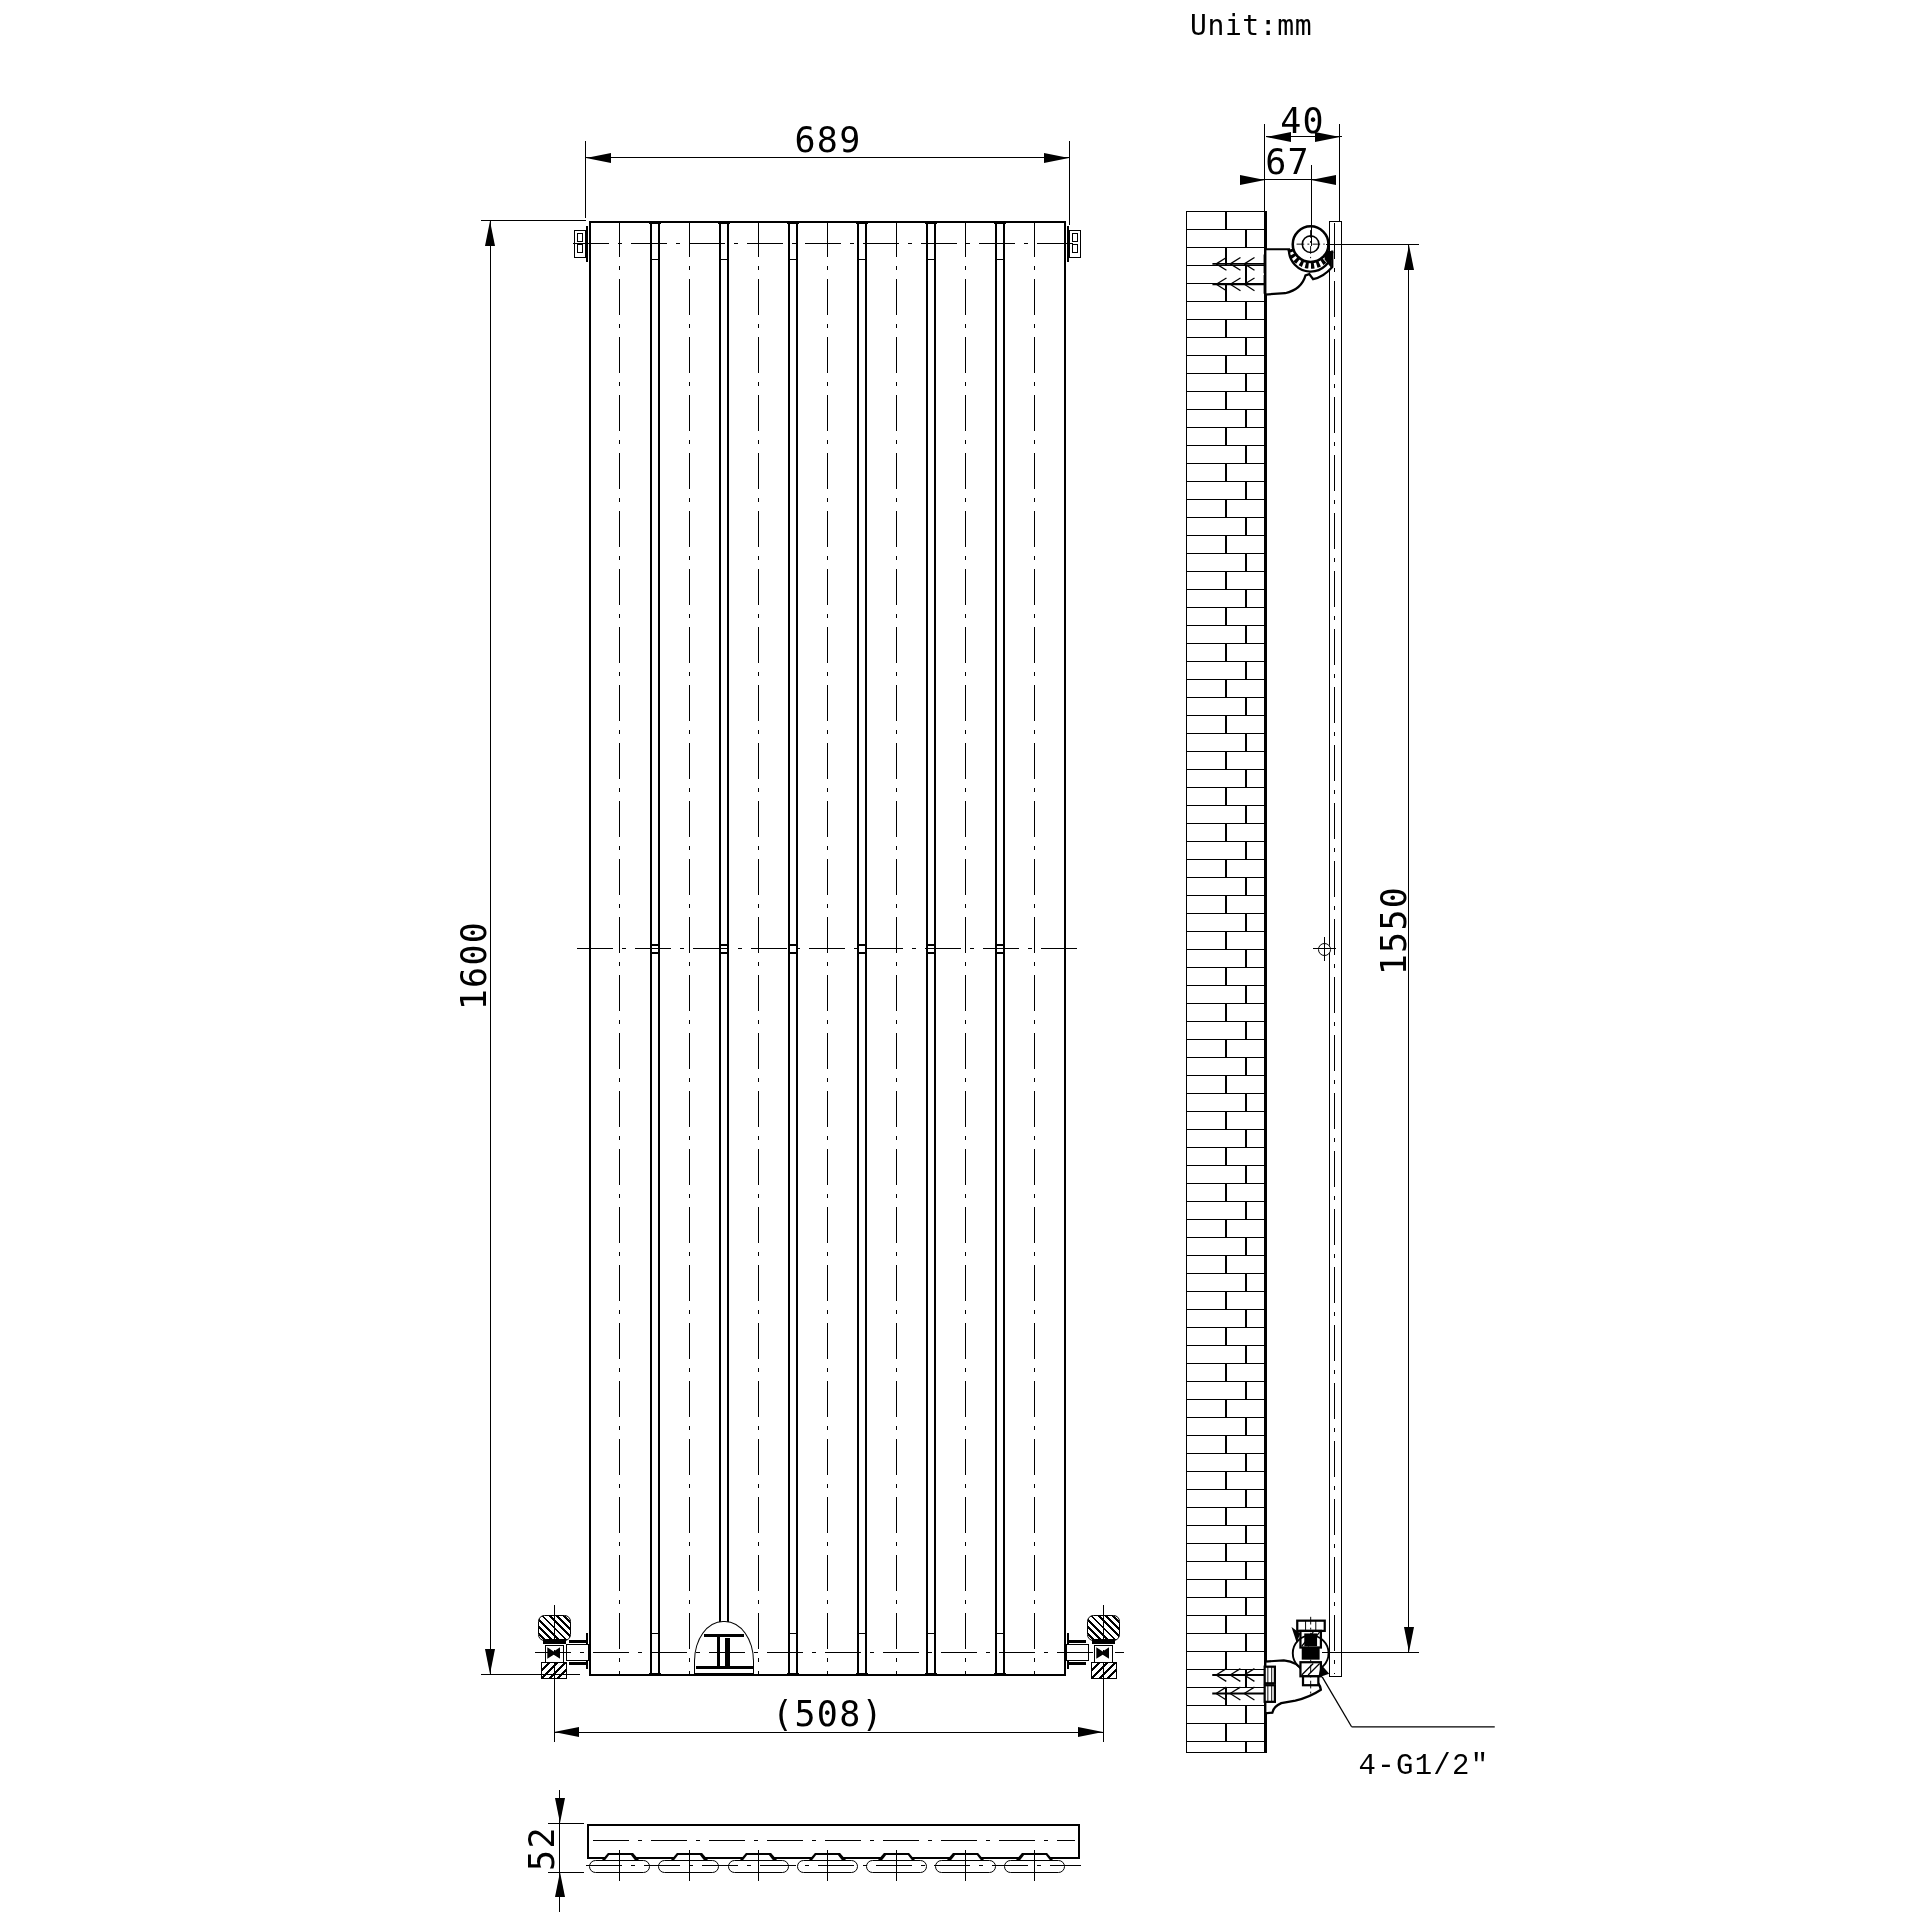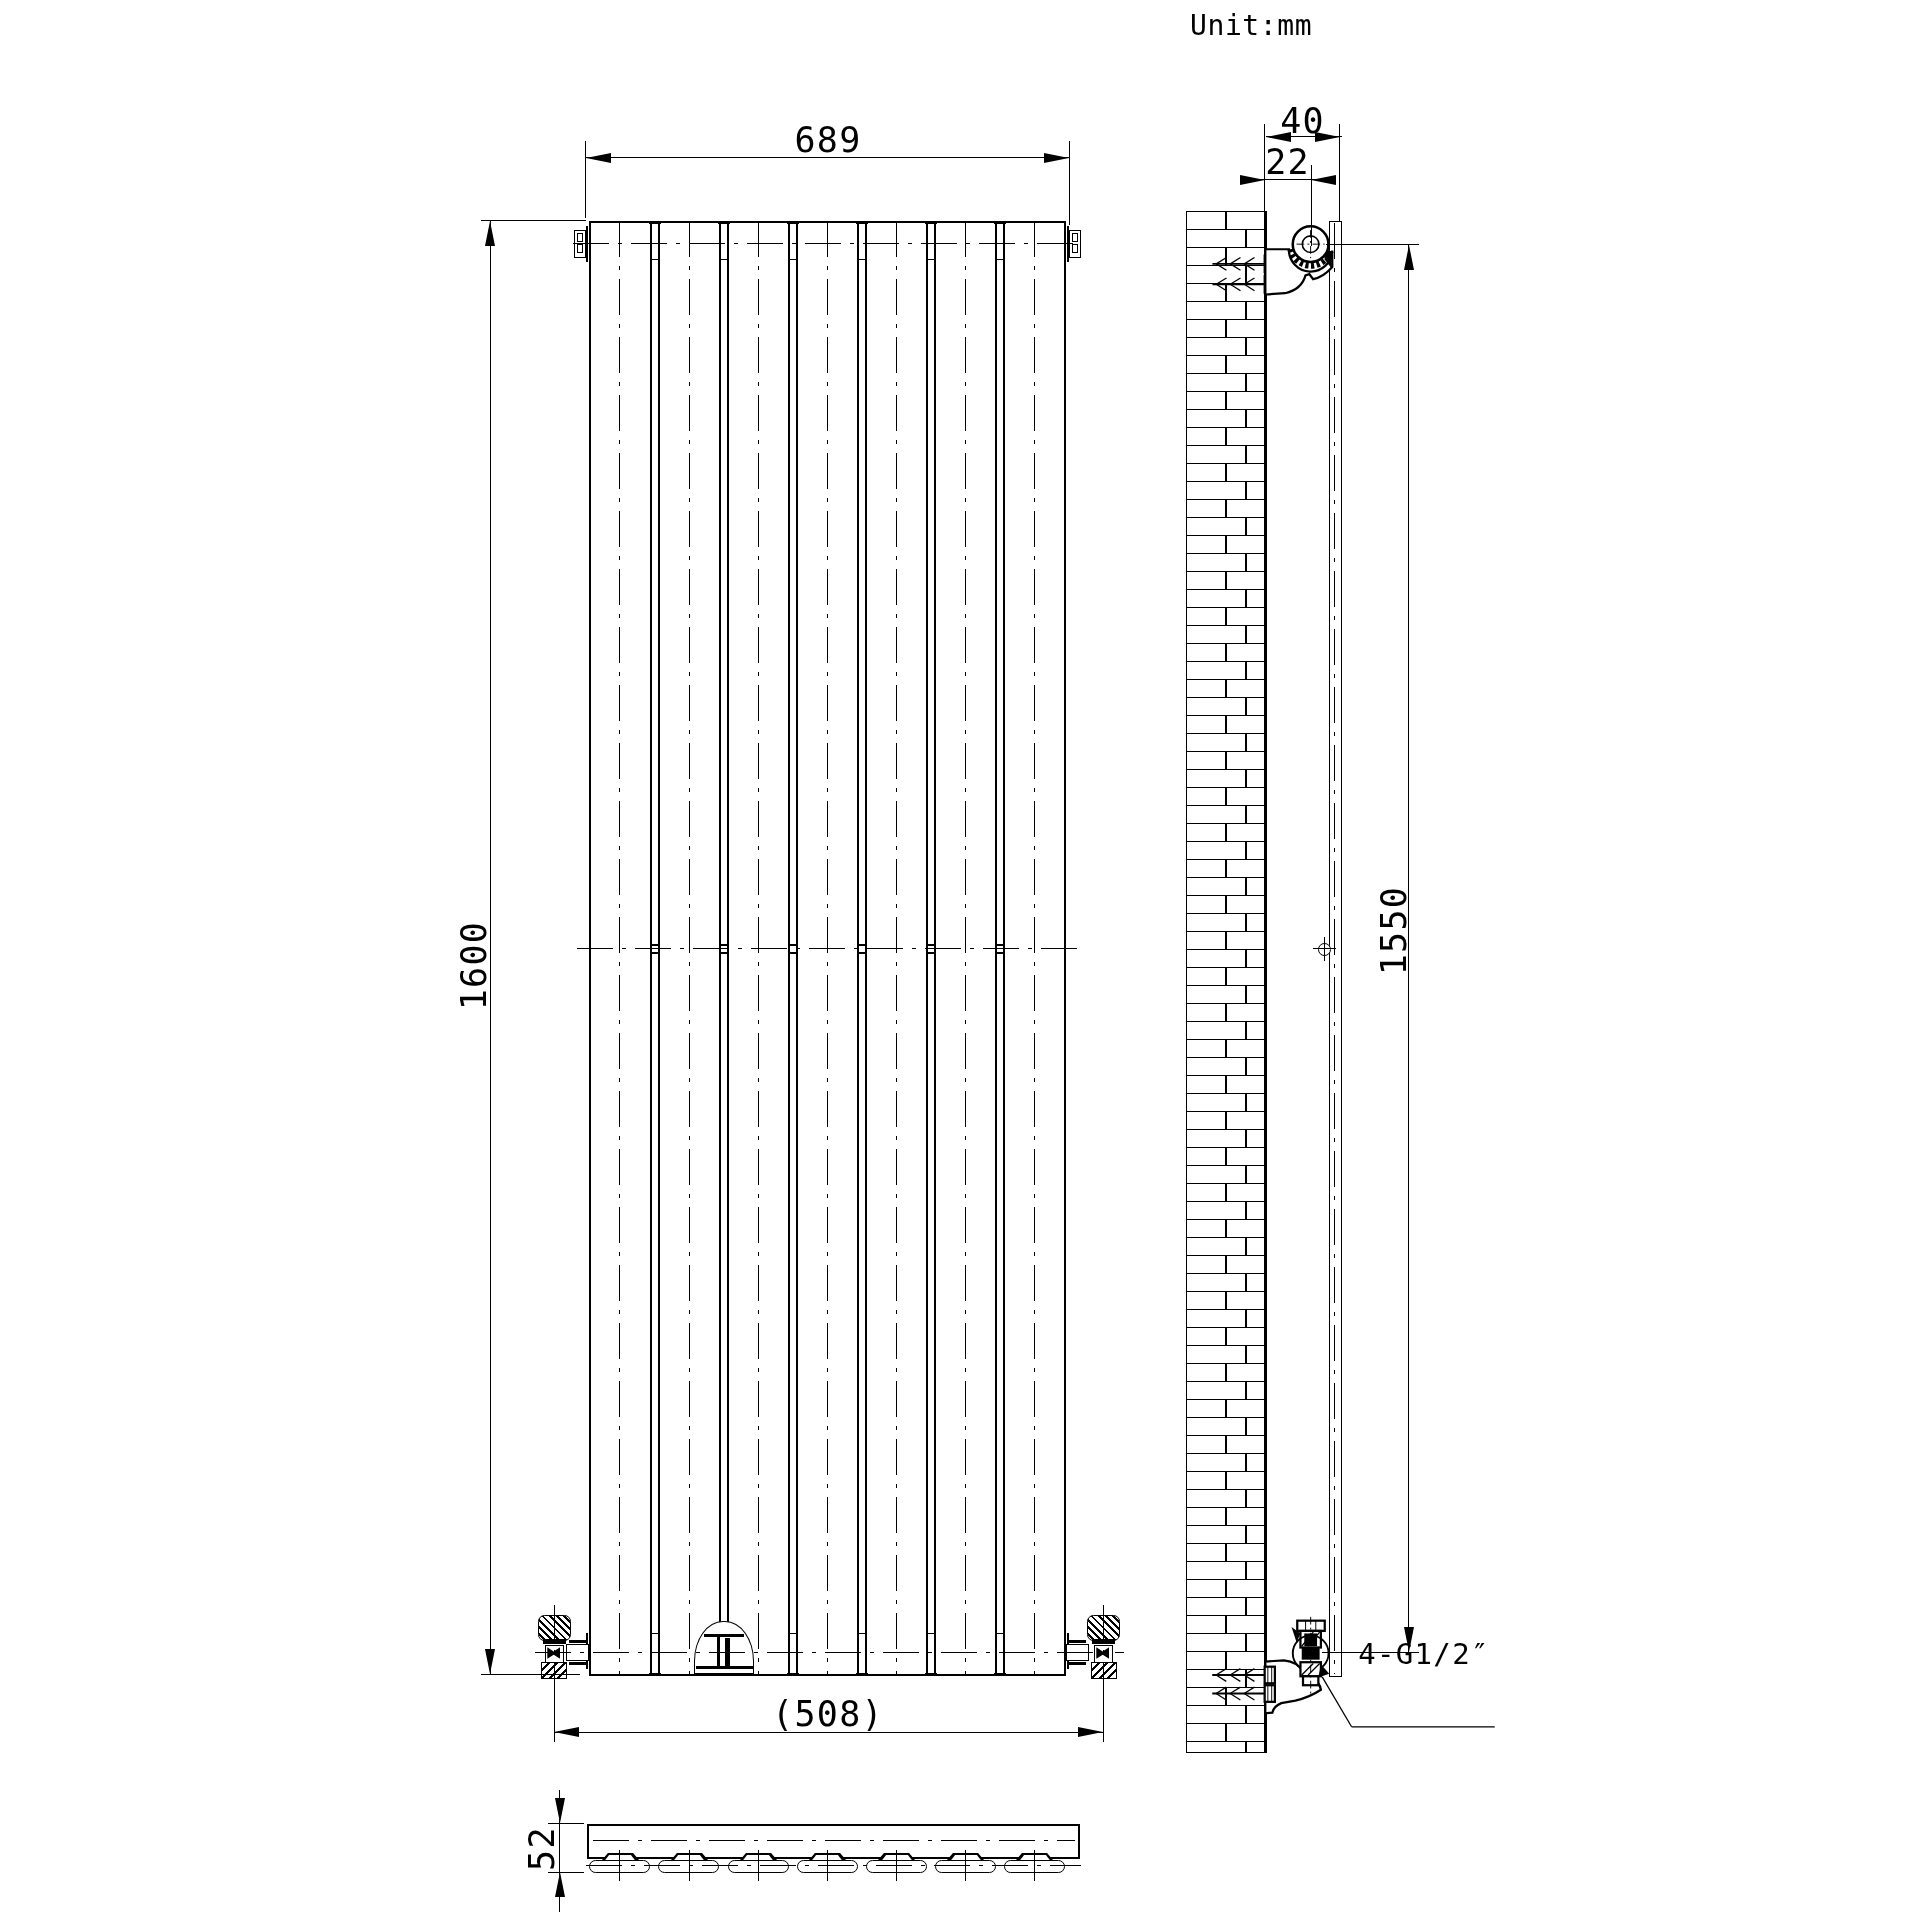--- a/index.html
+++ b/index.html
@@ -139,21 +139,21 @@
         <rect class="sw" x="2032" y="2597" width="32" height="22"></rect>
         <line class="s2" x1="2034" y1="2617" x2="2052" y2="2599"></line>
           <line class="s2" x1="2044" y1="2617" x2="2062" y2="2599"></line>
         <polygon class="blk" points="2064,2600 2077,2615 2060,2621"></polygon>
         <rect class="sw" x="2036" y="2619" width="24" height="14"></rect>
         <line class="s1" x1="2048" y1="2526" x2="2048" y2="2648" stroke-dasharray="12 5 3 5"></line>
       </g>
       <line class="s2" x1="2066" y1="2620" x2="2112" y2="2698"></line>
       <line class="s2" x1="2112" y1="2698" x2="2336" y2="2698"></line>
     </svg>
-    <div class="txt small" style="left:1347px;top:1640px;width:154px;">4-G1/2″</div>
+    <div class="txt small" style="left:1347px;top:1752px;width:154px;font-family:Liberation Mono, monospace;">4-G1/2″</div>
   </div>
 
   <div class="abs" style="left:0;top:0;">
     <div id="front-panels">
         <div class="panel" style="left: 589px; top: 221px; width: 63px; height: 1455px;"></div>
         <div class="vcl" style="left: 619px; top: 221px; height: 1455px;"></div>
         <div class="panel" style="left: 658px; top: 221px; width: 63px; height: 1455px;"></div>
         <div class="vcl" style="left: 689px; top: 221px; height: 1455px;"></div>
         <div class="panel" style="left: 727px; top: 221px; width: 63px; height: 1455px;"></div>
         <div class="vcl" style="left: 758px; top: 221px; height: 1455px;"></div>
@@ -313,21 +313,21 @@
   <div class="abs" style="left:0;top:0;">
     <div class="txt dim" style="left:1264px;top:104px;width:77px;">40</div>
     <div class="ln" style="left:1266px;top:136px;width:76px;height:1.3px;"></div>
     <div class="ar ar-l" style="left:1266px;top:132px;"></div>
     <div class="ar ar-r" style="left:1315px;top:132px;"></div>
     <div class="ln" style="left:1264px;top:124px;width:1.3px;height:88px;"></div>
     <div class="ln" style="left:1339px;top:124px;width:1.3px;height:97px;"></div>
   </div>
 
   <div class="abs" style="left:0;top:0;">
-    <div class="txt dim" style="left:1249px;top:145px;width:77px;">22</div>
+    <div class="txt dim" style="left:1249px;top:145px;width:77px;">67</div>
     <div class="ln" style="left:1240px;top:179px;width:96px;height:1.3px;"></div>
     <div class="ar ar-r" style="left:1240px;top:175px;"></div>
     <div class="ar ar-l" style="left:1311px;top:175px;"></div>
     <div class="ln" style="left:1311px;top:165px;width:1.3px;height:81px;"></div>
   </div>
 
   <div class="abs" style="left:0;top:0;">
     <div class="txt dim rot" style="left:1330px;top:913px;width:128px;">1550</div>
     <div class="ln" style="left:1408px;top:245px;width:1.3px;height:1407px;"></div>
     <div class="ar ar-u" style="left:1404px;top:245px;"></div>

